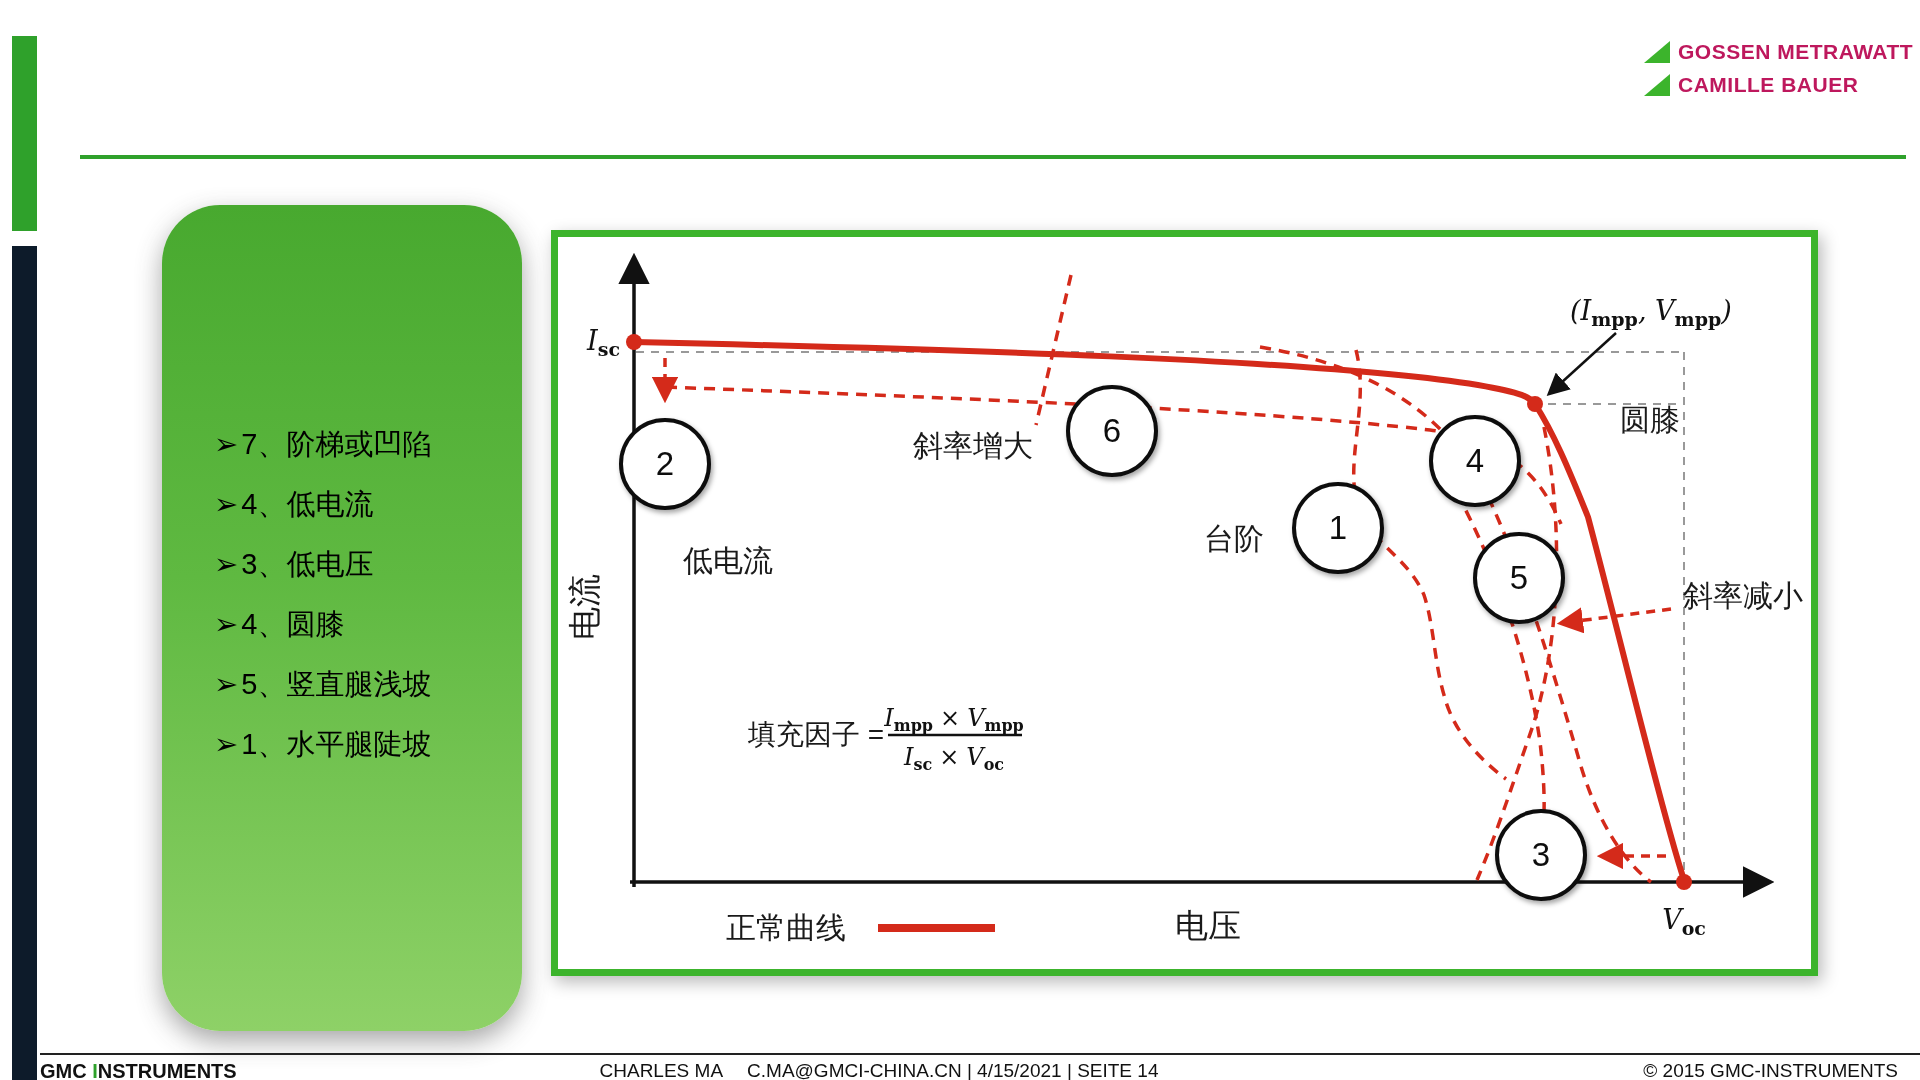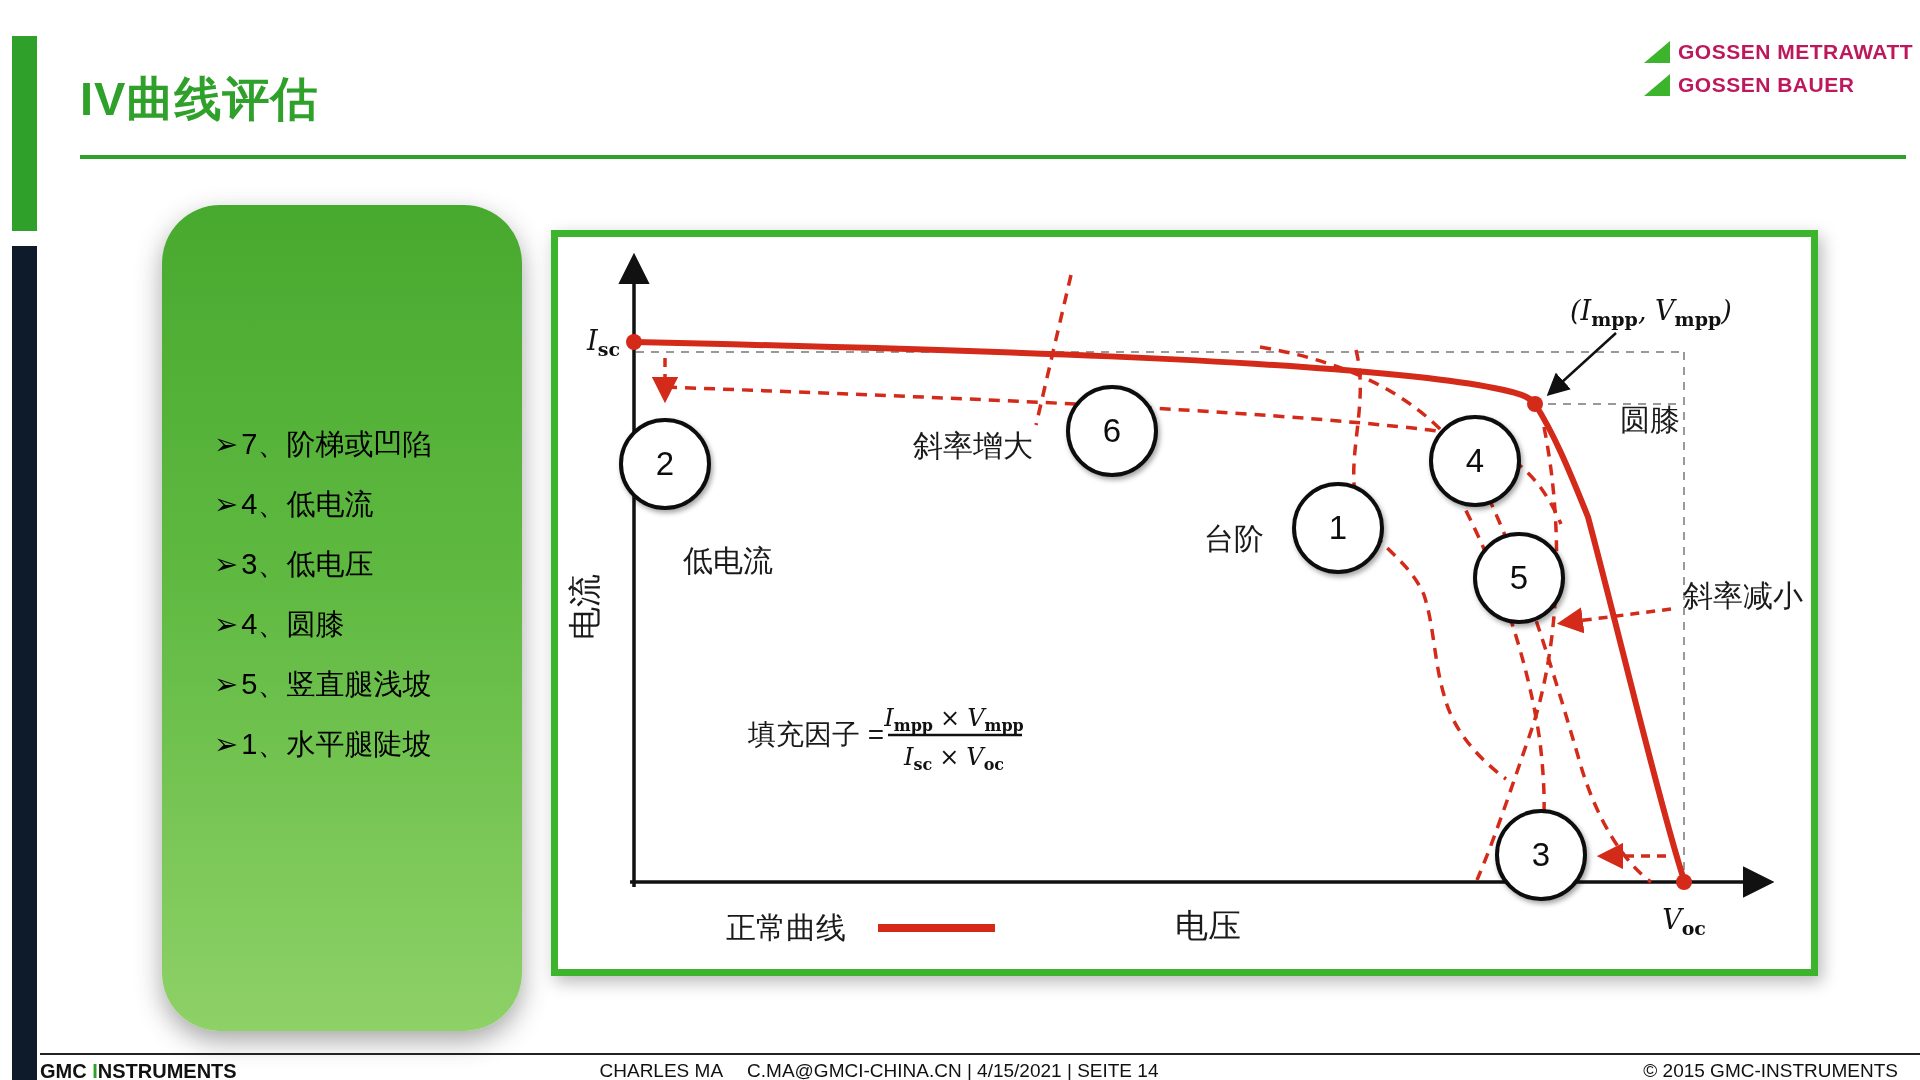--- a/index.html
+++ b/index.html
@@ -51,31 +51,30 @@
   .f-author{margin-right:24px;}
 </style>
 </head>
 <body>
 
 <div class="slide">
 
   <div class="accent-bar"></div>
   <div class="edge-bar"></div>
 
-  <h1 class="title">IV曲线评估</h1>
   <div class="title-rule"></div>
 
   <div class="logo">
     <div class="logo-row">
       <span class="logo-tri"></span>
       <span class="logo-text">GOSSEN METRAWATT</span>
     </div>
     <div class="logo-row">
       <span class="logo-tri"></span>
-      <span class="logo-text">GOSSEN BAUER</span>
+      <span class="logo-text">CAMILLE BAUER</span>
     </div>
   </div>
 
   <div class="panel">
     <div class="panel-list">
       <div class="panel-item">
           <span class="bullet">➢</span>
           <span>7、阶梯或凹陷</span>
         </div>
       <div class="panel-item">

